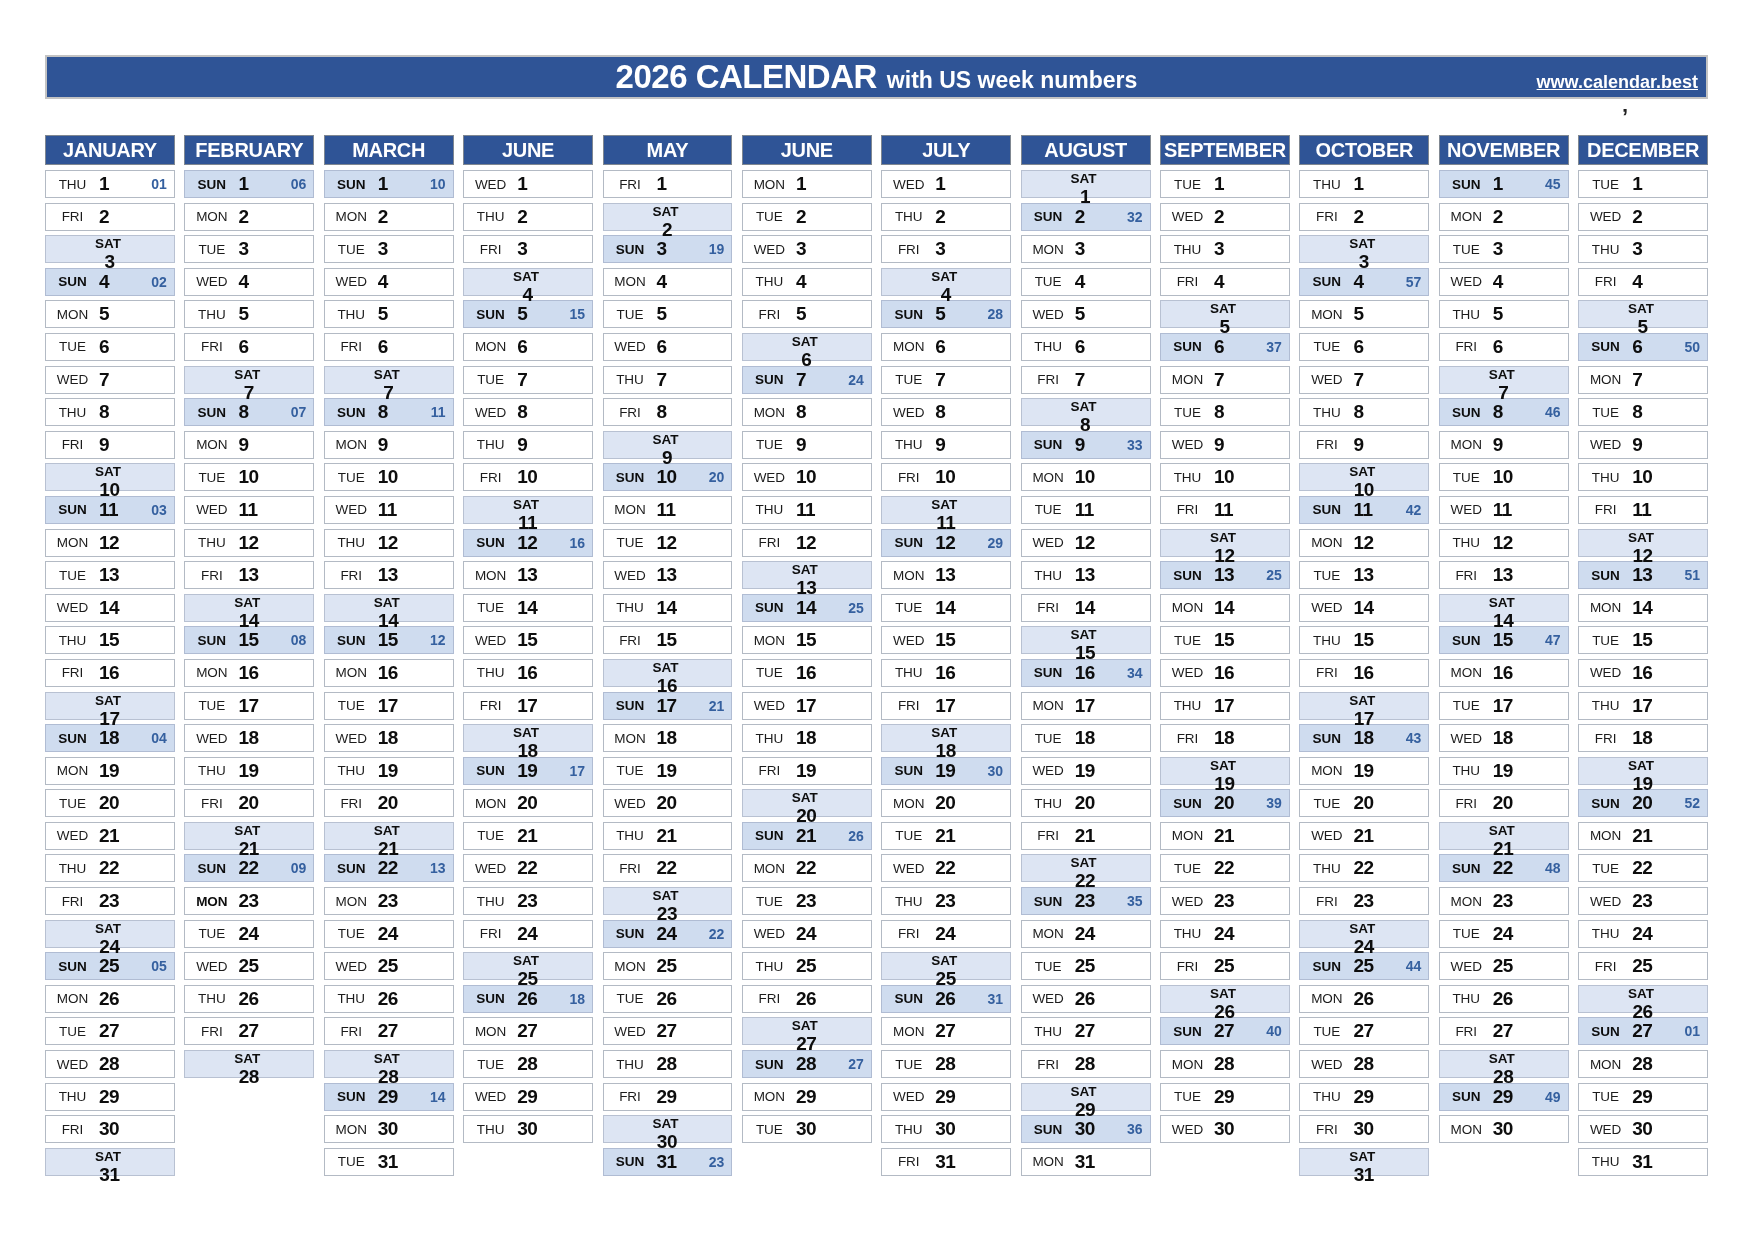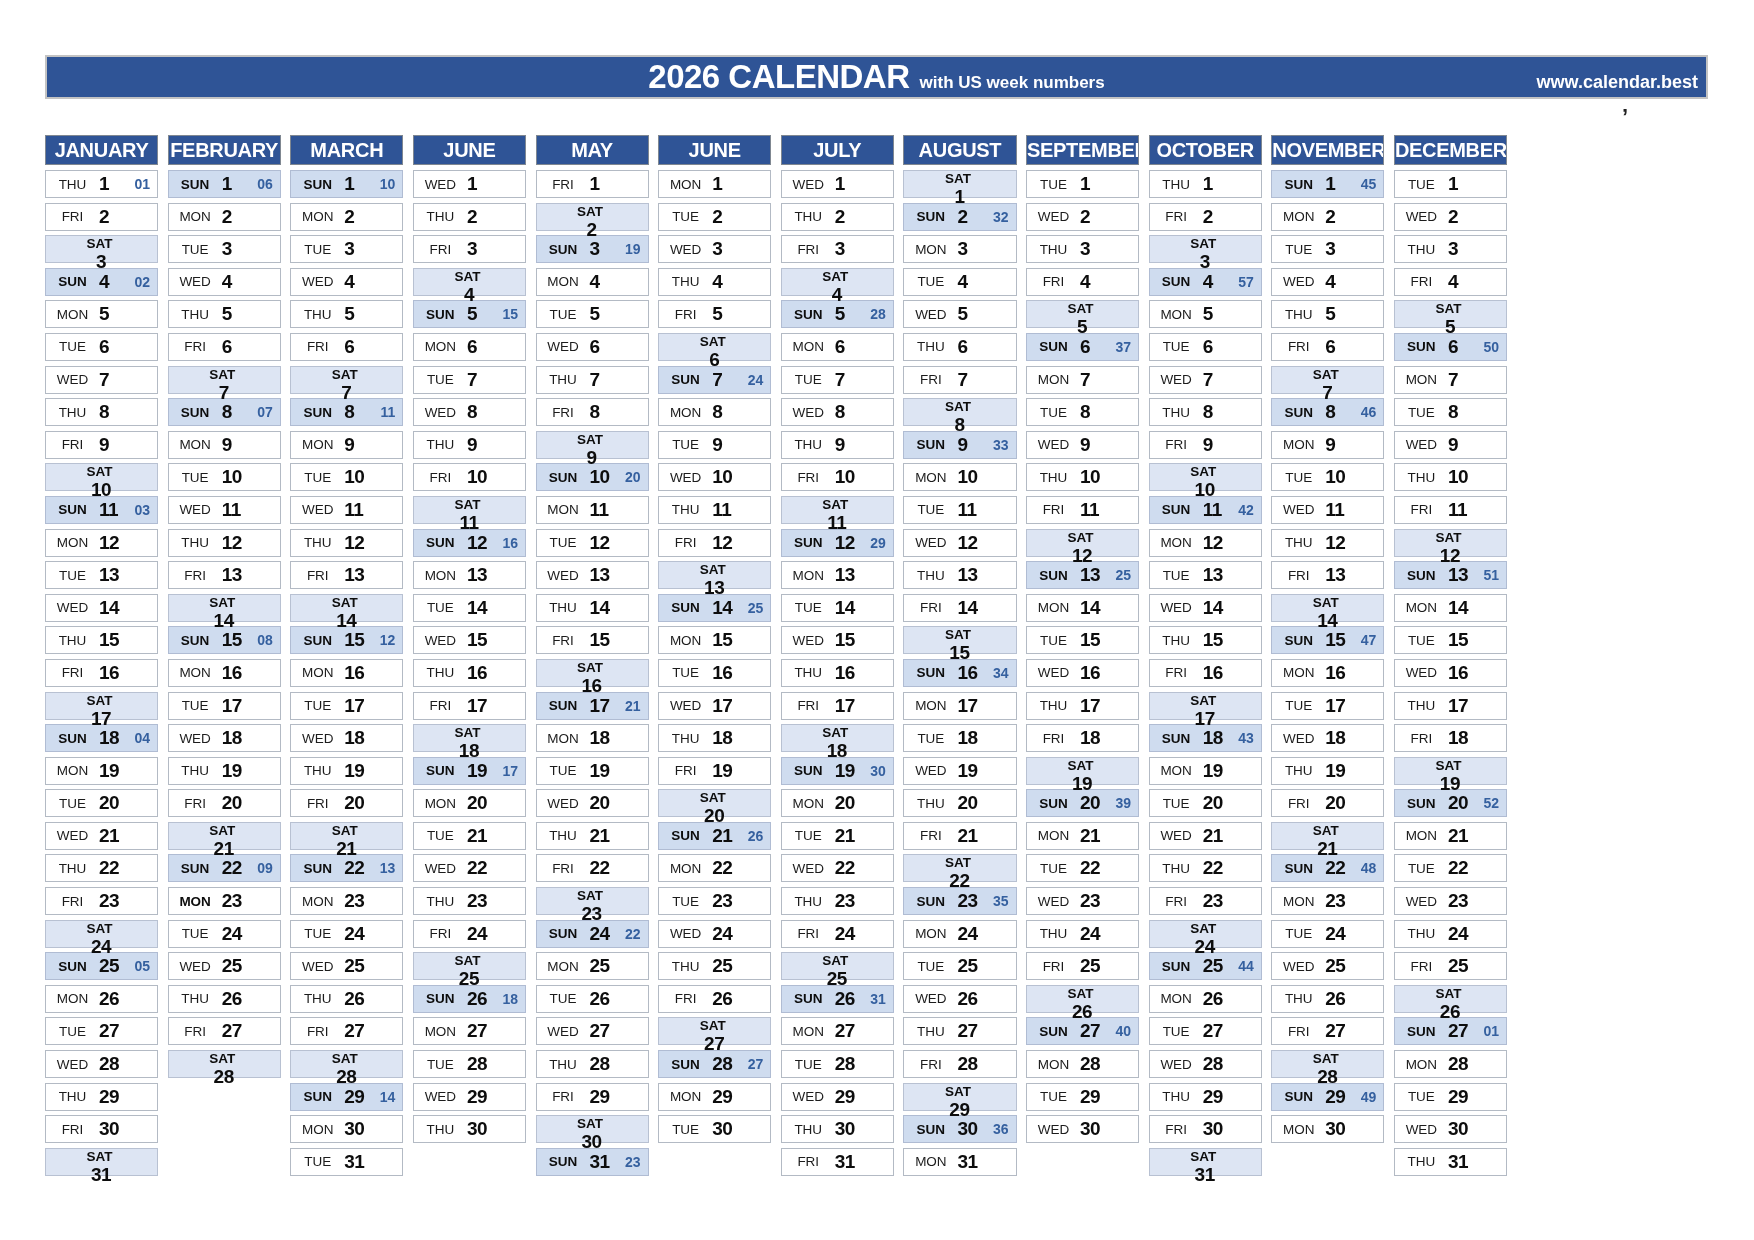--- a/index.html
+++ b/index.html
@@ -3,25 +3,25 @@
 <meta charset="utf-8">
 <style>
   html,body{margin:0;padding:0;background:#ffffff;}
   .page{position:relative;width:1754px;height:1240px;background:#fff;overflow:hidden;
         font-family:"Liberation Sans",sans-serif;}
   .titlebar{position:absolute;left:45px;top:55px;width:1663px;height:44px;box-sizing:border-box;
         background:var(--header-blue,#2F5496);border:2px solid #c3c3c3;
         display:flex;align-items:center;justify-content:center;}
   .titlewrap{display:flex;align-items:baseline;gap:10px;}
   .t1{color:#fff;font-weight:bold;font-size:33px;letter-spacing:-0.5px;}
-  .t2{color:#fff;font-weight:bold;font-size:17px;}
+  .t2{color:#fff;font-weight:bold;font-size:23px;}
   .site{position:absolute;right:8px;bottom:4px;color:#fff;font-weight:bold;font-size:18px;
-        cursor:pointer;}
+        text-decoration:underline;cursor:pointer;}
   .artifact{position:absolute;left:1622px;top:104px;font-size:22px;color:#222;font-weight:bold;}
-  .grid{position:absolute;left:45px;top:135px;width:1462px;
+  .grid{position:absolute;left:45px;top:135px;width:1663px;
         display:grid;grid-template-columns:repeat(12,1fr);column-gap:9.5px;}
   .month{min-width:0;}
   .mhead{height:30px;margin-bottom:5px;box-sizing:border-box;border:1px solid #7f8791;
         background:var(--header-blue,#2F5496);color:#fff;font-weight:bold;font-size:20px;
         line-height:28px;text-align:center;letter-spacing:-0.3px;white-space:nowrap;overflow:hidden;}
   .drow{height:28px;margin-bottom:4.6px;box-sizing:border-box;border:1px solid #b3bac4;
         background:#fff;display:flex;align-items:center;padding:0 7px 0 3px;}
   .drow.sat{background:var(--saturday-fill,#DDE5F3);border-color:#b8c1d2;flex-direction:column;}
   .drow.sun{background:var(--sunday-fill,#CFDCEF);border-color:#b0bcd3;}
   .dow{width:47px;text-align:center;font-size:13.5px;color:#1c1c1c;flex:0 0 auto;}

